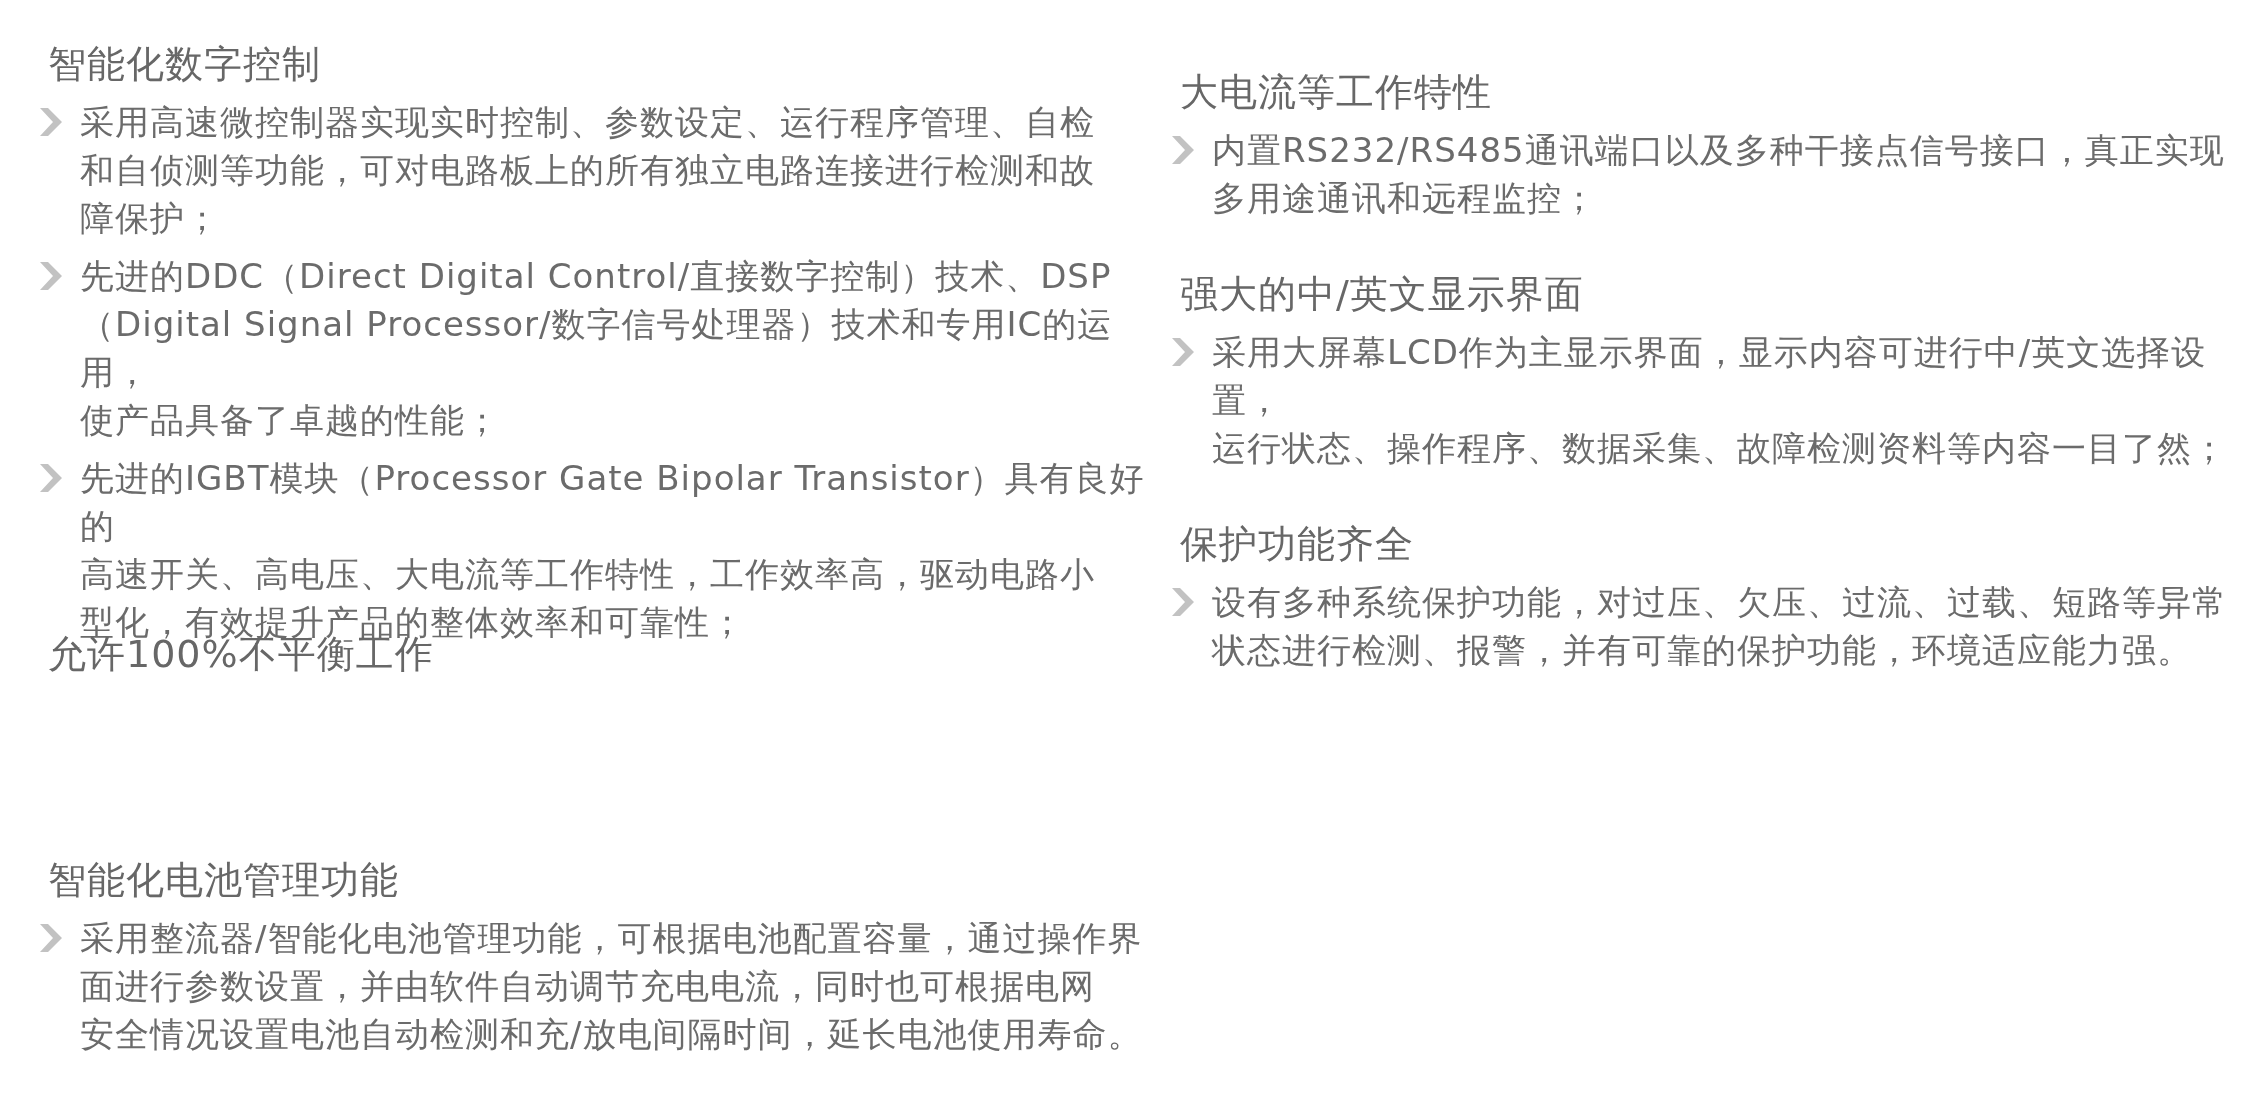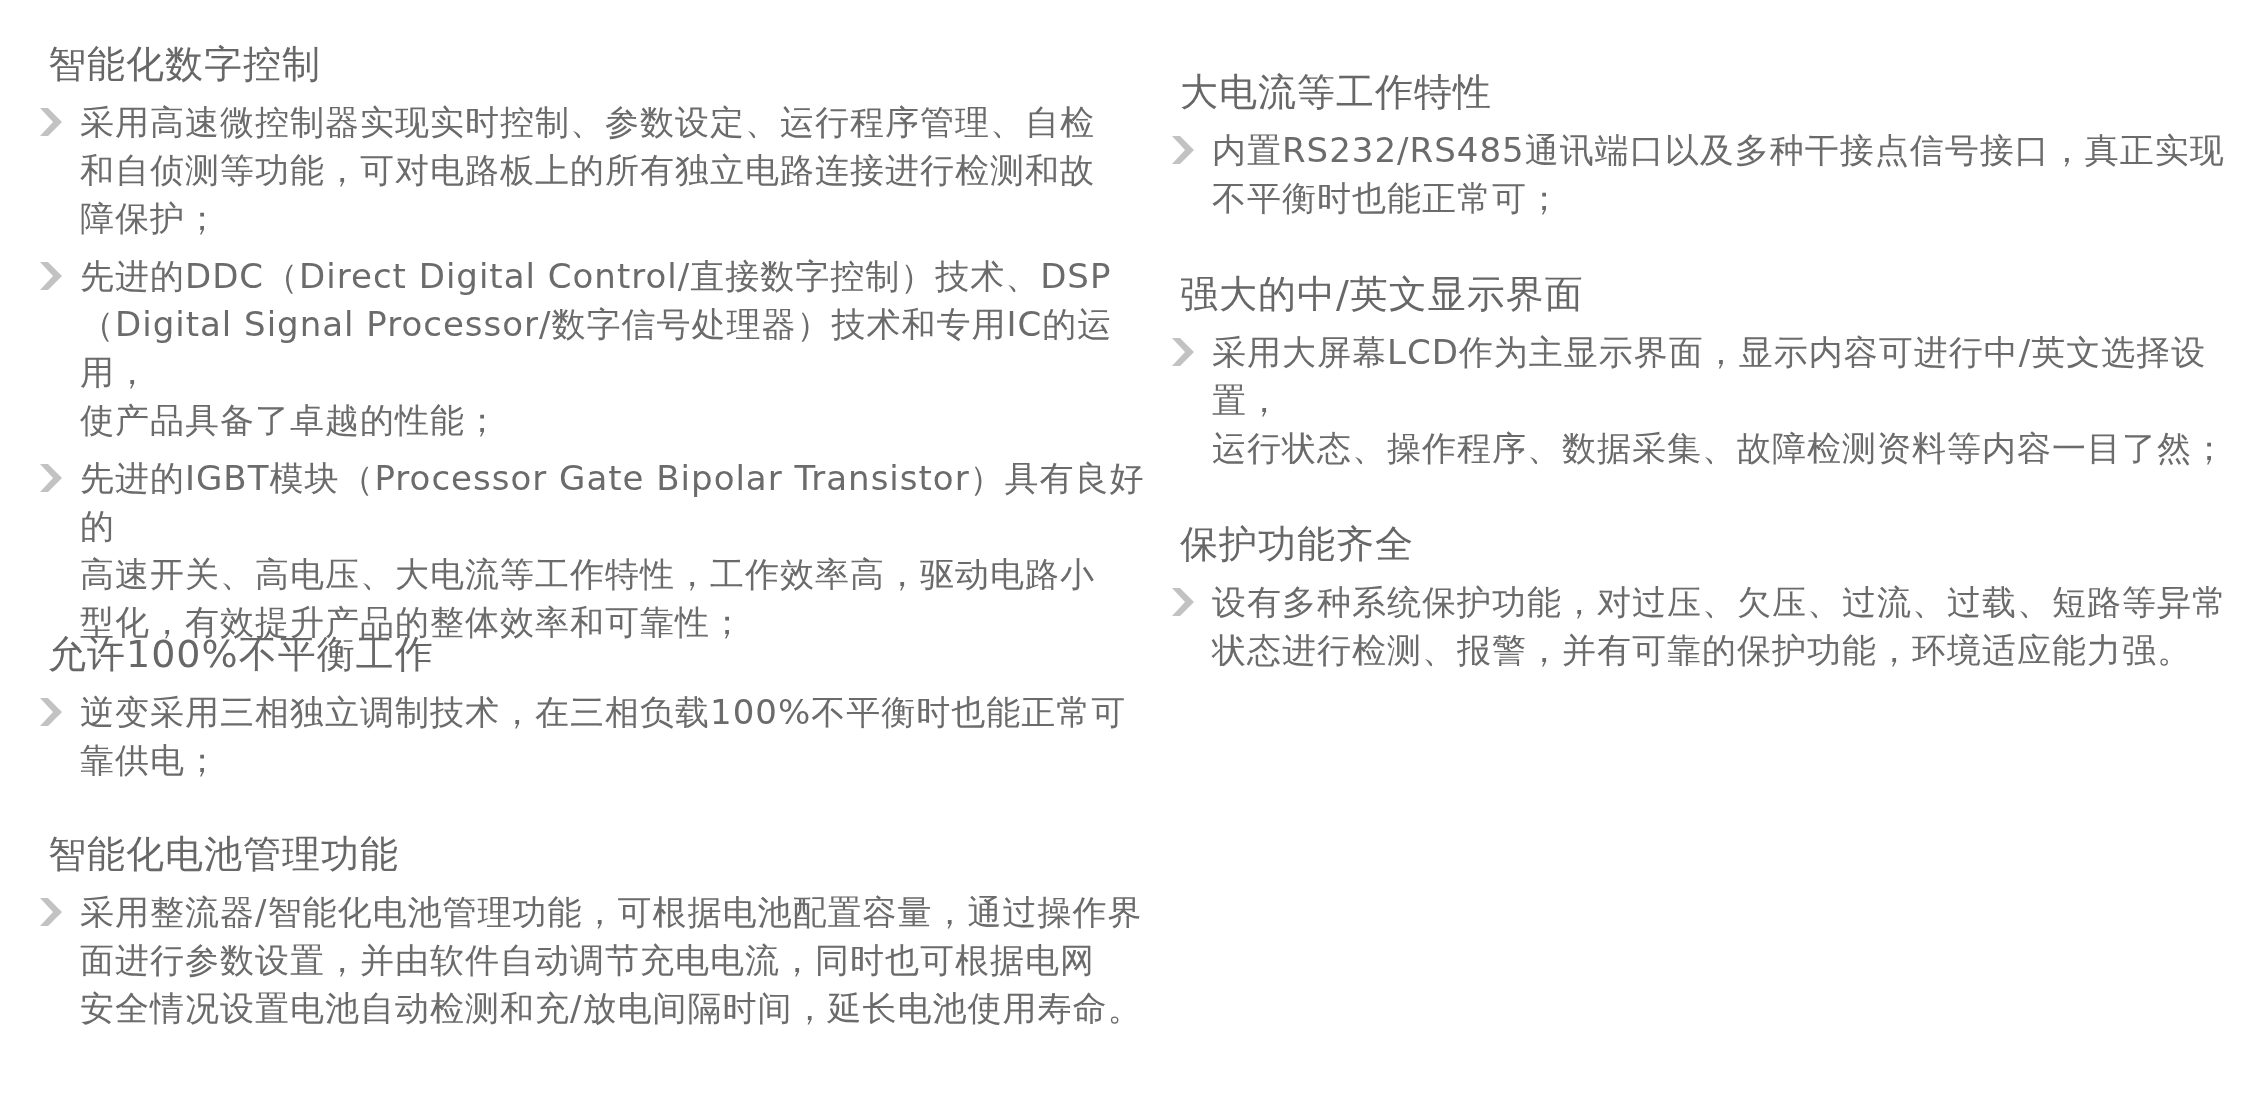--- a/index.html
+++ b/index.html
@@ -54,21 +54,21 @@
     font-size: 34px;
     line-height: 48px;
     letter-spacing: 1px;
     color: #6b6b6b;
   }
   
   .ls { left: 48px;  width: 1120px; }
   .rs { left: 1180px; width: 1060px; }
   #l1 { top: 40px; }
   #l2 { top: 612px; margin-top: 18px; }
-  #l3 { top: 830px; }
+  #l3 { top: 856px; }
   #r1 { top: 68px; }
   #r2 { top: 270px; }
   #r3 { top: 520px; }
 </style>
 </head>
 <body>
 
 <div id="page">
 
   <div class="section ls" id="l1">
@@ -102,31 +102,20 @@
         </span>
         <span class="btext">先进的IGBT模块（Processor Gate Bipolar Transistor）具有良好的
 高速开关、高电压、大电流等工作特性，工作效率高，驱动电路小
 型化，有效提升产品的整体效率和可靠性；</span>
       </li>
     </ul>
   </div>
 
   <div class="section ls" id="l2">
     <h2>允许100%不平衡工作</h2>
-    <ul class="feature-list">
-      <li class="feature-item">
-        <span class="chev">
-          <svg viewBox="0 0 26 30">
-              <path d="M2 1 L15 15 L2 29 L10 29 L24 15 L10 1 Z" fill="#c2c2c2"></path>
-            </svg>
-        </span>
-        <span class="btext">逆变采用三相独立调制技术，在三相负载100%不平衡时也能正常可
-靠供电；</span>
-      </li>
-    </ul>
   </div>
 
   <div class="section ls" id="l3">
     <h2>智能化电池管理功能</h2>
     <ul class="feature-list">
       <li class="feature-item">
         <span class="chev">
           <svg viewBox="0 0 26 30">
               <path d="M2 1 L15 15 L2 29 L10 29 L24 15 L10 1 Z" fill="#c2c2c2"></path>
             </svg>
@@ -141,21 +130,21 @@
   <div class="section rs" id="r1">
     <h2>大电流等工作特性</h2>
     <ul class="feature-list">
       <li class="feature-item">
         <span class="chev">
           <svg viewBox="0 0 26 30">
               <path d="M2 1 L15 15 L2 29 L10 29 L24 15 L10 1 Z" fill="#c2c2c2"></path>
             </svg>
         </span>
         <span class="btext">内置RS232/RS485通讯端口以及多种干接点信号接口，真正实现
-不平衡时也能正常可；</span>
+多用途通讯和远程监控；</span>
       </li>
     </ul>
   </div>
 
   <div class="section rs" id="r2">
     <h2>强大的中/英文显示界面</h2>
     <ul class="feature-list">
       <li class="feature-item">
         <span class="chev">
           <svg viewBox="0 0 26 30">

